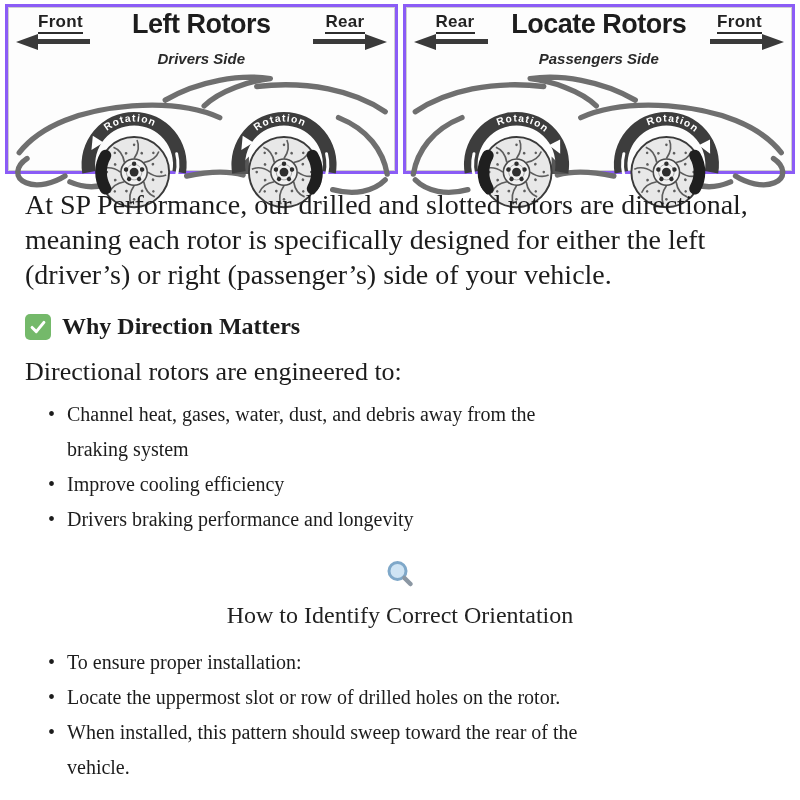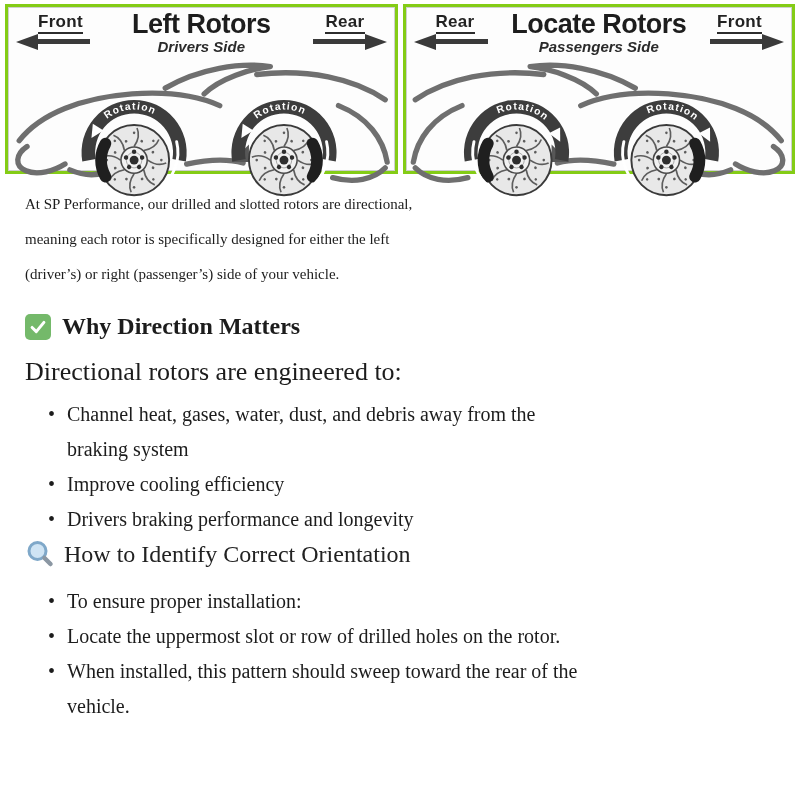--- a/index.html
+++ b/index.html
@@ -5,57 +5,57 @@
   html,body { margin:0; padding:0; }
   body {
     width:800px; height:800px; background:#ffffff; overflow:hidden;
     font-family:"Liberation Serif", serif; color:#1c1c1c;
   }
 
   
   .diagram { display:flex; gap:5px; padding:4px 5px 0 5px; box-sizing:border-box; }
   .panel {
     flex:1; height:170px; box-sizing:border-box;
-    border:3px solid #84cc16; background:#fdfdfd;
+    border:3px solid #8b5cf6; background:#fdfdfd;
     box-shadow: inset 0 0 0 1px #cfcfcf;
   }
   .panel-header { display:flex; align-items:flex-start; padding:6px 8px 0 8px;
     font-family:"Liberation Sans", sans-serif; }
   .dir { width:88px; display:flex; flex-direction:column; }
   .dir.left  { align-items:flex-start; }
   .dir.right { align-items:flex-end; }
   .dir-label { font-weight:bold; font-size:17px; line-height:1.05; letter-spacing:.3px;
     color:#222; border-bottom:2.5px solid #2b2b2b; padding-bottom:1px; }
   .dir.left  .dir-label { margin-left:22px; }
   .dir.right .dir-label { margin-right:22px; }
   .arrow { display:flex; align-items:center; margin-top:0px; }
   .tri-l { width:0; height:0; border-top:8px solid transparent; border-bottom:8px solid transparent;
     border-right:22px solid #3a3a3a; }
   .tri-r { width:0; height:0; border-top:8px solid transparent; border-bottom:8px solid transparent;
     border-left:22px solid #3a3a3a; }
   .shaft { width:52px; height:5px; background:#3a3a3a; }
   .center { flex:1; text-align:center; margin-top:-3px; }
   .panel-title { font-size:27px; font-weight:bold; letter-spacing:-0.5px; line-height:1.05; color:#1d1d1d; }
-  .panel-sub { font-size:15px; font-weight:bold; font-style:italic; margin-top:0px; color:#2a2a2a; }
+  .panel-sub { font-size:15px; font-weight:bold; font-style:italic; margin-top:12px; color:#2a2a2a; }
   .car-svg { display:block; width:100%; height:146px; }
 
   
   .article { padding:0 25px; }
-  .intro { margin-top:13px; font-size:15px; line-height:35px; }
+  .intro { margin-top:13px; font-size:28px; line-height:35px; }
   .h-why { display:flex; align-items:center; gap:11px; margin-top:17px;
     font-size:24px; font-weight:bold; line-height:35px; }
   .check-icon { width:26px; height:26px; background:#74b96a; border-radius:5px;
     display:flex; align-items:center; justify-content:center; flex:0 0 auto; }
   .lead { margin-top:10px; font-size:26px; line-height:35px; }
   ul.blist { list-style:none; margin:8px 0 0 0; padding:0 0 0 23px;
     font-size:20px; line-height:35px; }
   ul.blist li { position:relative; padding-left:19px; }
   ul.blist li::before { content:"\2022"; position:absolute; left:0; top:0; }
-  .h-how { display:flex; align-items:center; gap:8px; 
-    font-size:24px; font-weight:400; line-height:35px; color:#222; }
+  .h-how { display:flex; align-items:center; gap:8px; margin-top:22px;
+    font-size:24px; font-weight:400; line-height:35px; color:#222;flex-direction:column; }
   .mag-icon { width:31px; height:31px; flex:0 0 auto; }
   .ul2 { margin-top:12px !important; }
 </style>
 </head>
 <body>
 
 <svg width="0" height="0" style="position:absolute" aria-hidden="true">
   <defs>
     <g id="carbody" stroke="#6f6f6f" stroke-width="5.5" fill="none" stroke-linecap="round" stroke-linejoin="round">
       <path d="M 8,88 C 30,60 72,44 124,40 C 166,37 196,44 214,52"></path>

